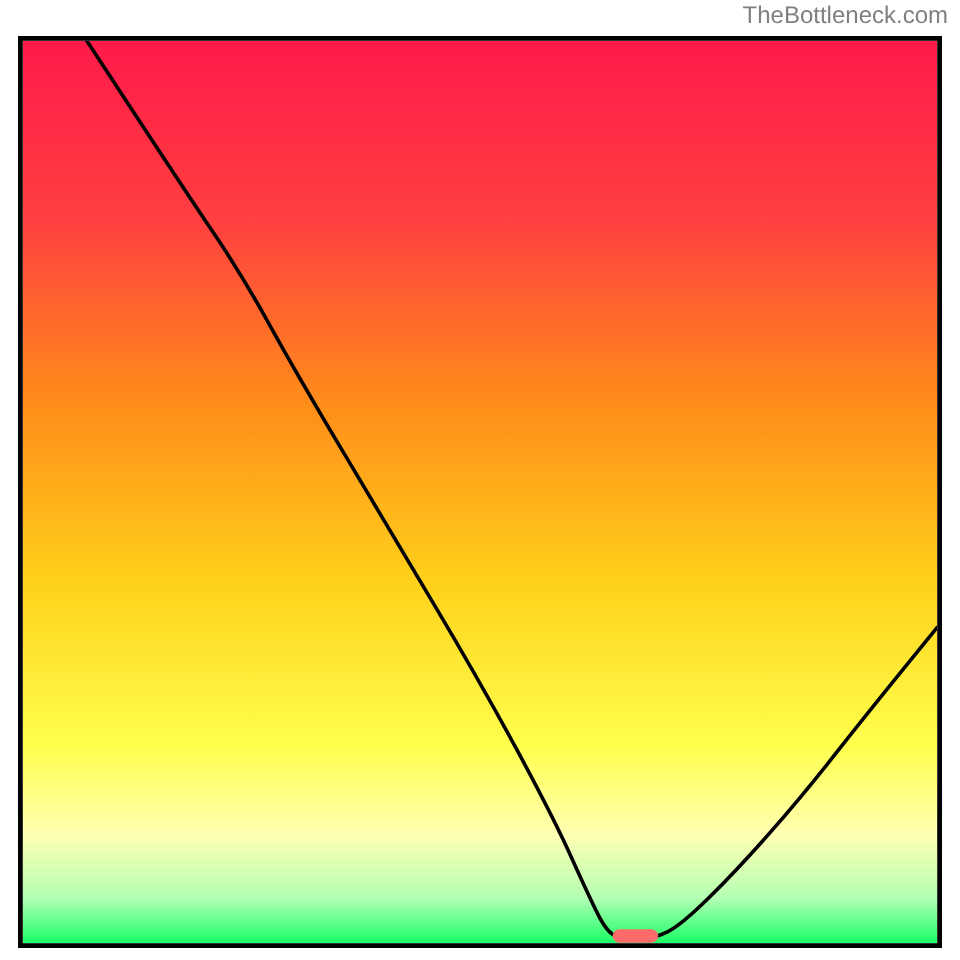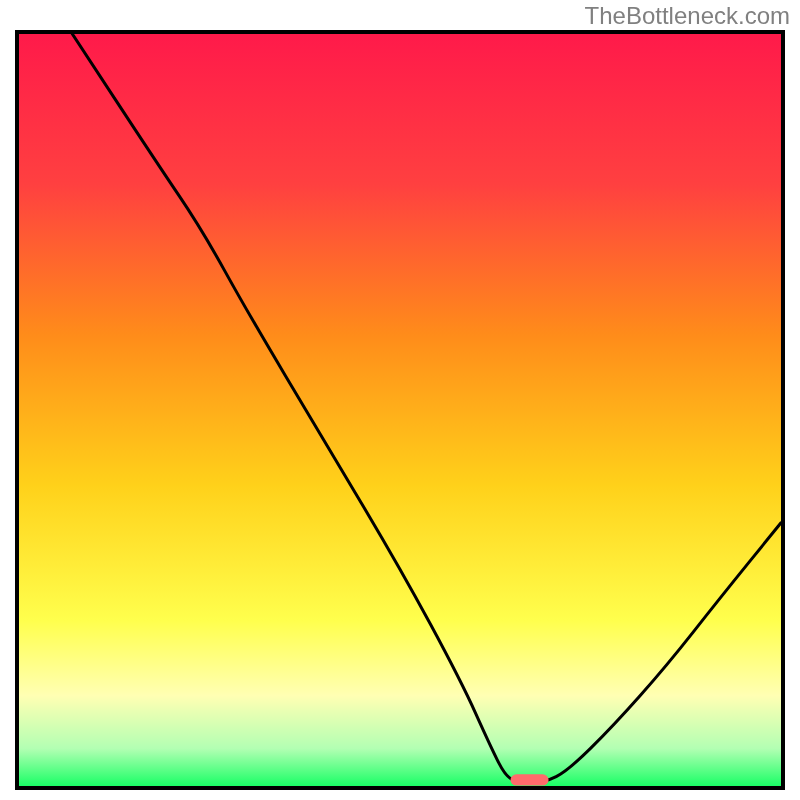--- a/index.html
+++ b/index.html
@@ -9,21 +9,21 @@
     height: 800px;
     position: relative;
     font-family: Arial, sans-serif;
     background: #ffffff;
   }
   .watermark {
     position: absolute;
     top: 2px;
     right: 10px;
     color: #808080;
-    font-size: 24px;
+    font-size: 20px;
     z-index: 10;
     margin-left: 40px;
   }
   .chart-outer {
     position: absolute;
     top: 30px;
     left: 15px;
     width: 770px;
     height: 760px;
     border: 4px solid #000;

